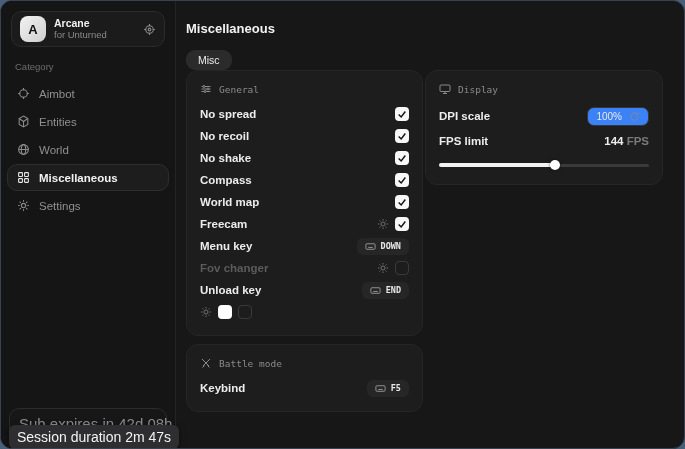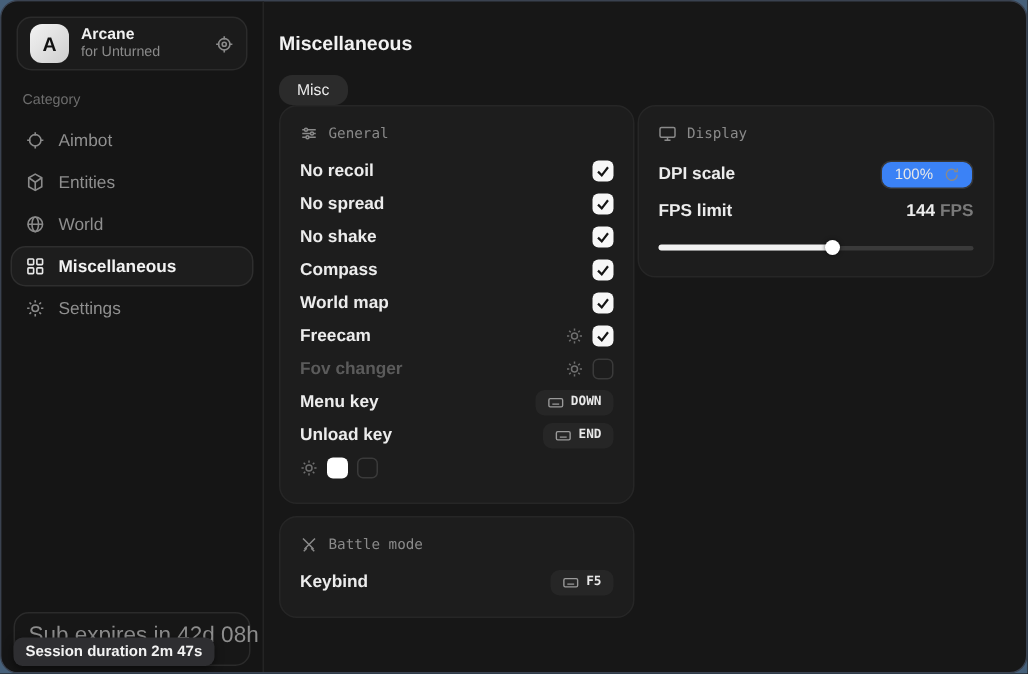--- a/index.html
+++ b/index.html
@@ -51,21 +51,21 @@
     border:1px solid #2b2b2b; border-radius:10px; background:#171717;
     padding:6px 9px;
   }
   .sub-expires {
     color:#8d8d8d; font-size:15px;
     font-family:Liberation Sans, sans-serif; white-space:nowrap;
   }
   .session-tooltip {
     position:absolute; left:8px; top:424px; z-index:5;
     background:#2e2e31; border-radius:6px; padding:4px 8px;
-    color:#f2f2f2; font-size:10px; font-weight:bold; white-space:nowrap;
+    color:#f2f2f2; font-size:14px; font-weight:normal; white-space:nowrap;
     box-shadow:0 2px 6px rgba(0,0,0,.5);
   }
   
   .main { flex:1; padding:16px 14px 0 10px; position:relative; }
   .page-title { color:#f2f2f2; font-size:13px; font-weight:bold; margin:4px 0 14px; }
   .tab-chip {
     display:inline-flex; align-items:center; background:#2b2b2b;
     border-radius:9px; padding:4px 12px; color:#ececec; font-size:10.5px;
     cursor:pointer; 
   }
@@ -222,29 +222,29 @@
                 <path d="M3 7h18M3 12h18M3 17h18"></path>
                 <circle cx="8" cy="7" r="2" fill="#1d1d1d"></circle>
                   <circle cx="16" cy="12" r="2" fill="#1d1d1d"></circle>
                   <circle cx="10" cy="17" r="2" fill="#1d1d1d"></circle>
               </svg>
             </span>
             <span>General</span>
           </div>
 
           <div class="row">
+            <span class="row-label">No spread</span>
+            <span class="checkbox checked">
+              <svg width="10" height="10" viewBox="0 0 24 24" fill="none" stroke="#141414" stroke-width="3.5">
+                  <polyline points="4 13 10 19 20 6"></polyline>
+                </svg>
+            </span>
+          </div>
+          <div class="row">
             <span class="row-label">No recoil</span>
-            <span class="checkbox checked">
-              <svg width="10" height="10" viewBox="0 0 24 24" fill="none" stroke="#141414" stroke-width="3.5">
-                  <polyline points="4 13 10 19 20 6"></polyline>
-                </svg>
-            </span>
-          </div>
-          <div class="row">
-            <span class="row-label">No spread</span>
             <span class="checkbox checked">
               <svg width="10" height="10" viewBox="0 0 24 24" fill="none" stroke="#141414" stroke-width="3.5">
                   <polyline points="4 13 10 19 20 6"></polyline>
                 </svg>
             </span>
           </div>
           <div class="row">
             <span class="row-label">No shake</span>
             <span class="checkbox checked">
               <svg width="10" height="10" viewBox="0 0 24 24" fill="none" stroke="#141414" stroke-width="3.5">
@@ -274,42 +274,42 @@
               <svg width="12" height="12" viewBox="0 0 24 24" fill="none" stroke="currentColor" stroke-width="2">
                 <circle cx="12" cy="12" r="4"></circle>
                 <path d="M12 2v3M12 19v3M2 12h3M19 12h3M4.9 4.9l2.1 2.1M17 17l2.1 2.1M19.1 4.9L17 7M7 17l-2.1 2.1"></path>
               </svg>
             </span>
             <span class="checkbox checked">
               <svg width="10" height="10" viewBox="0 0 24 24" fill="none" stroke="#141414" stroke-width="3.5">
                   <polyline points="4 13 10 19 20 6"></polyline>
                 </svg>
             </span>
-          </div>
-          <div class="row disabled">
-            <span class="row-label">Fov changer</span>
-            <span class="icon gear-btn">
-              <svg width="12" height="12" viewBox="0 0 24 24" fill="none" stroke="currentColor" stroke-width="2">
-                <circle cx="12" cy="12" r="4"></circle>
-                <path d="M12 2v3M12 19v3M2 12h3M19 12h3M4.9 4.9l2.1 2.1M17 17l2.1 2.1M19.1 4.9L17 7M7 17l-2.1 2.1"></path>
-              </svg>
-            </span>
-            <span class="checkbox unchecked"></span>
           </div>
           <div class="row">
             <span class="row-label">Menu key</span>
             <span class="key-badge">
               <span class="icon">
                 <svg width="11" height="11" viewBox="0 0 24 24" fill="none" stroke="currentColor" stroke-width="2">
                   <rect x="2" y="6" width="20" height="12" rx="2"></rect>
                     <path d="M7 14h10"></path>
                 </svg>
               </span>
               <span>DOWN</span>
             </span>
+          </div>
+          <div class="row disabled">
+            <span class="row-label">Fov changer</span>
+            <span class="icon gear-btn">
+              <svg width="12" height="12" viewBox="0 0 24 24" fill="none" stroke="currentColor" stroke-width="2">
+                <circle cx="12" cy="12" r="4"></circle>
+                <path d="M12 2v3M12 19v3M2 12h3M19 12h3M4.9 4.9l2.1 2.1M17 17l2.1 2.1M19.1 4.9L17 7M7 17l-2.1 2.1"></path>
+              </svg>
+            </span>
+            <span class="checkbox unchecked"></span>
           </div>
           <div class="row">
             <span class="row-label">Unload key</span>
             <span class="key-badge">
               <span class="icon">
                 <svg width="11" height="11" viewBox="0 0 24 24" fill="none" stroke="currentColor" stroke-width="2">
                   <rect x="2" y="6" width="20" height="12" rx="2"></rect>
                     <path d="M7 14h10"></path>
                 </svg>
               </span>

